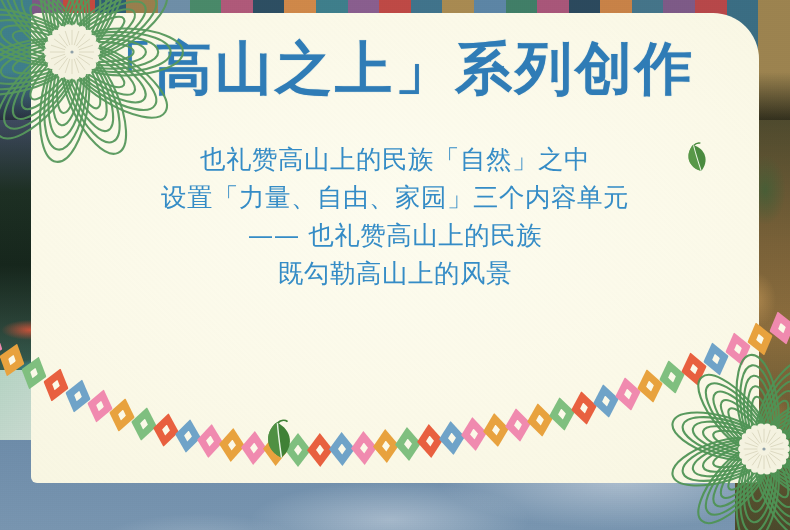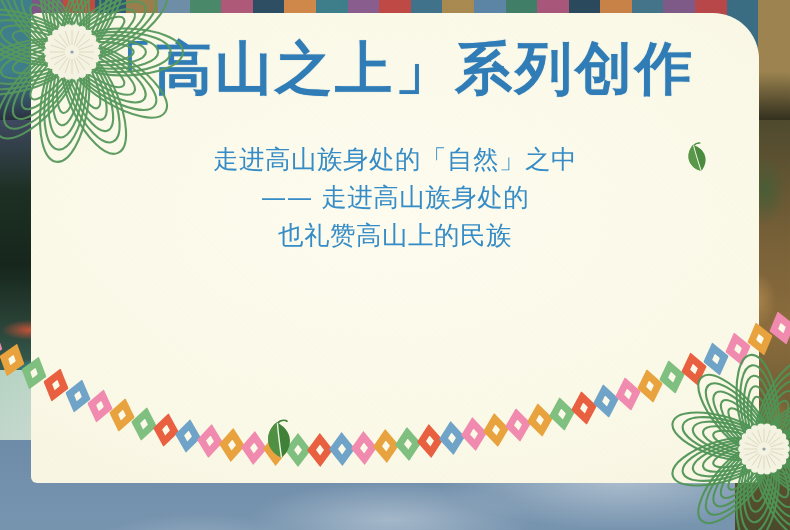--- a/index.html
+++ b/index.html
@@ -151,23 +151,24 @@
     <div class="bg-noise"></div>
   </div>
 
   <div class="card">
     <div class="card-grain"></div>
   </div>
 
   <div class="title">「高山之上」系列创作</div>
 
   <div class="body-text" id="bodytext">
-      <div>走进高山族身处的「自然」之中</div>
-      <div>—— 走进高山族身处的</div>
-      <div>也礼赞高山上的民族</div>
+      <div>也礼赞高山上的民族「自然」之中</div>
+      <div>设置「力量、自由、家园」三个内容单元</div>
+      <div>—— 也礼赞高山上的民族</div>
+      <div>既勾勒高山上的风景</div>
     </div>
 
   <div class="garland" id="garland">
       <div class="dia" style="left: -23px; top: -1.64222px; transform: rotate(18.5712deg);">
         <div class="outer" style="background: rgb(240, 138, 175);"></div>
       </div>
       <div class="dia" style="left: -1px; top: 12.6832px; transform: rotate(17.5046deg);">
         <div class="outer" style="background: rgb(232, 162, 62);"></div>
         <div class="inner" style="background: rgb(251, 249, 232);"></div>
       </div>

